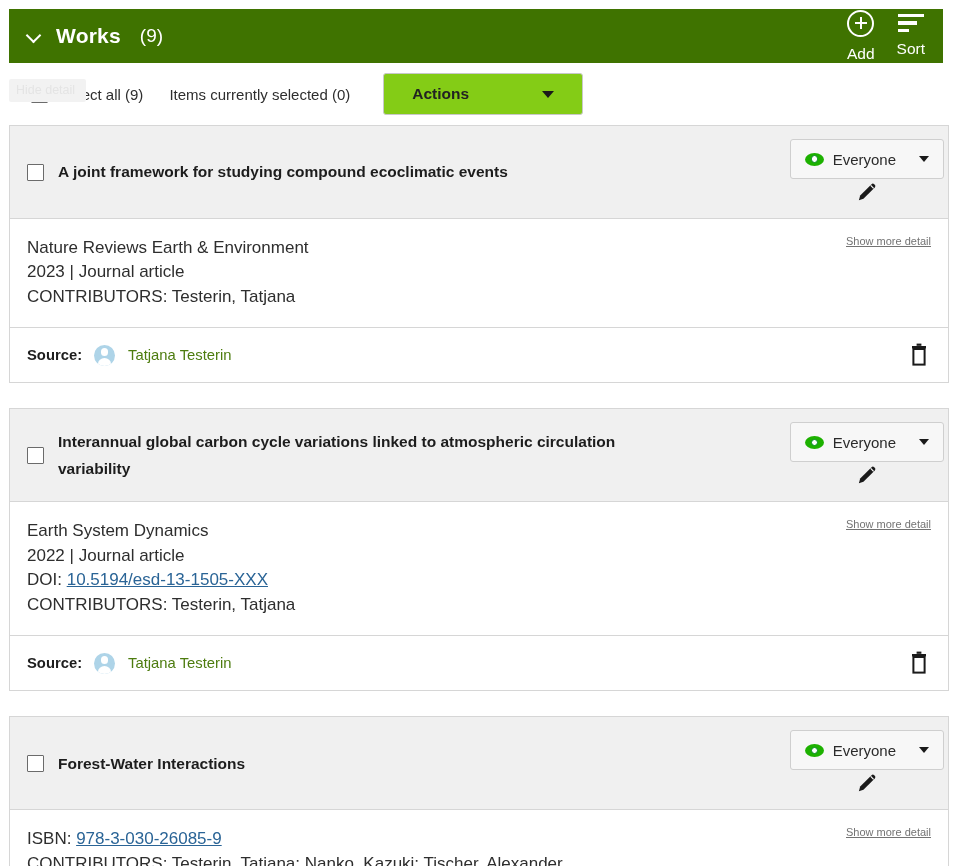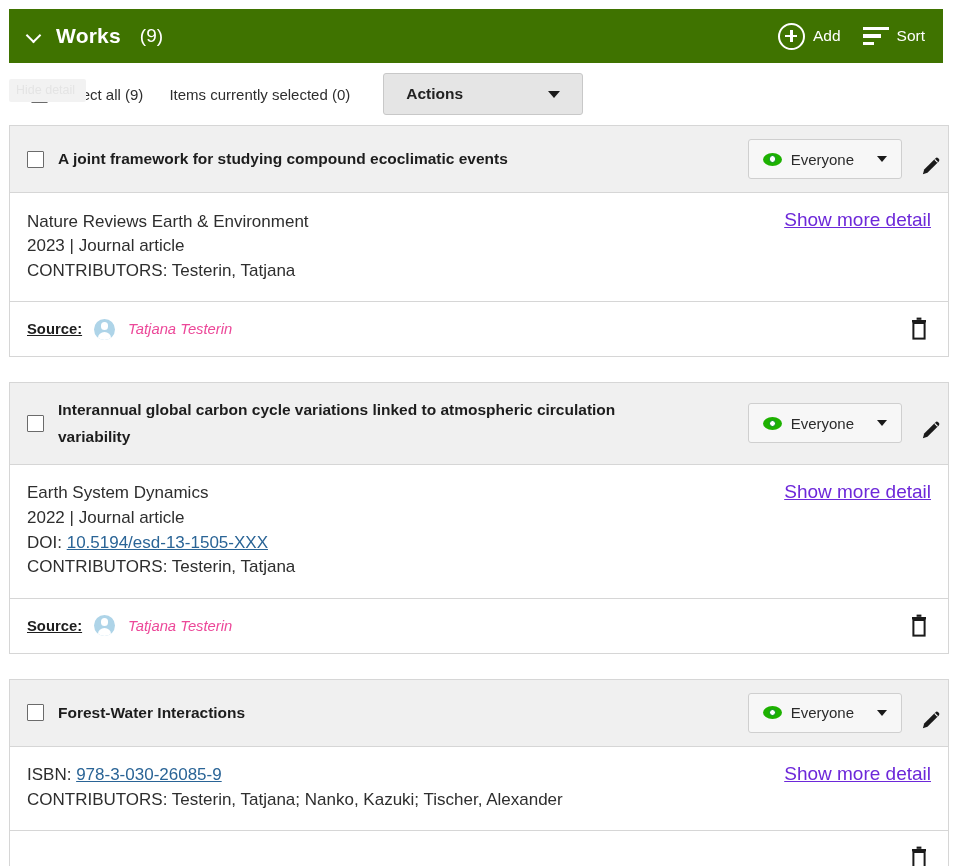--- a/index.html
+++ b/index.html
@@ -59,20 +59,21 @@
     align-items: center;
     gap: 22px;
   }
   .hdr-action {
     display: flex;
     align-items: center;
     gap: 8px;
     cursor: pointer;
     font-size: 15.5px;
     color: #ffffff;
+    flex-direction: column;
   }
   .plus-circle {
     width: 27px; height: 27px;
     border: 2.2px solid #ffffff;
     border-radius: 50%;
     position: relative;
     flex: 0 0 auto;
   }
   .plus-circle::before, .plus-circle::after {
     content: "";
@@ -135,24 +136,24 @@
     color: #2e2e2e;
     margin-left: 26px;
     white-space: nowrap;
   }
   .actions-select {
     margin-left: 33px;
     width: 200px;
     height: 42px;
     border: 1px solid #c8c8c8;
     border-radius: 3px;
-    background: #e5e5e5;
-    display: flex;
-    align-items: center;
-    padding: 0 22px;
+    background: #84cc16;
+    display: flex;
+    align-items: center;
+    padding: 0 28px;
     cursor: pointer;
   }
   .actions-label {
     font-size: 15.5px;
     font-weight: bold;
     color: #222222;
   }
   .caret {
     margin-left: auto;
     width: 0; height: 0;
@@ -180,22 +181,22 @@
   .card-title {
     font-size: 15.5px;
     font-weight: bold;
     color: #1d1d1d;
     line-height: 1.75;
     max-width: 620px;
   }
   .card-head-right {
     margin-left: auto;
     display: flex;
-    align-items: flex-end;
-    gap: 16px;
+    align-items: center;
+    flex-direction: column;
   }
   .visibility-btn {
     display: flex;
     align-items: center;
     gap: 9px;
     height: 40px;
     padding: 0 14px;
     border: 1px solid #cfcfcf;
     border-radius: 3px;
     background: #f7f7f7;
@@ -246,41 +247,40 @@
     color: #2e2e2e;
     padding: 1.5px 0;
   }
   .id-label { color: #2e2e2e; }
   .link {
     color: #2a6496;
     text-decoration: underline;
     cursor: pointer;
   }
   .show-more {
-    color: #6d28d9;
+    color: #737373;
     text-decoration: underline;
-    font-size: 19px;
+    font-size: 11px;
     cursor: pointer;
     white-space: nowrap;
     margin-left: 18px;
     align-self: flex-start;
     text-align: center;
   }
 
   .card-foot {
     display: flex;
     align-items: center;
     padding: 14px 17px 14px 17px;
     min-height: 52px;
   }
   .source-label {
     font-size: 14.8px;
     font-weight: bold;
     color: #1d1d1d;
-    text-decoration: underline;
   }
   .avatar {
     width: 21px; height: 21px;
     border-radius: 50%;
     background: #aed4e8;
     position: relative;
     margin-left: 12px;
     flex: 0 0 auto;
     overflow: hidden;
   }
@@ -295,23 +295,22 @@
   .avatar::after {
     content: "";
     position: absolute;
     left: 3.6px; top: 13.2px;
     width: 13.8px; height: 12px;
     border-radius: 50% 50% 0 0;
     background: #ffffff;
   }
   .source-name {
     font-size: 14.8px;
-    color: #ec4899;
+    color: #4d7c0f;
     margin-left: 13px;
-    font-style: italic;
   }
   .trash-icon {
     margin-left: auto;
     width: 24px; height: 26px;
     cursor: pointer;
     flex: 0 0 auto;
   }
 </style>
 </head>
 <body>

